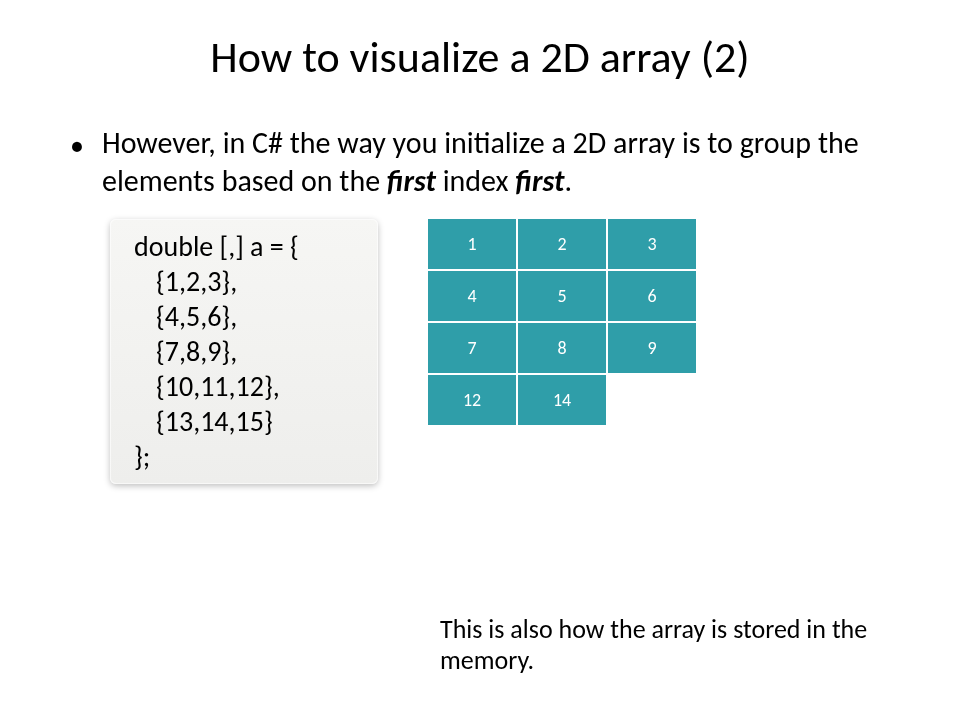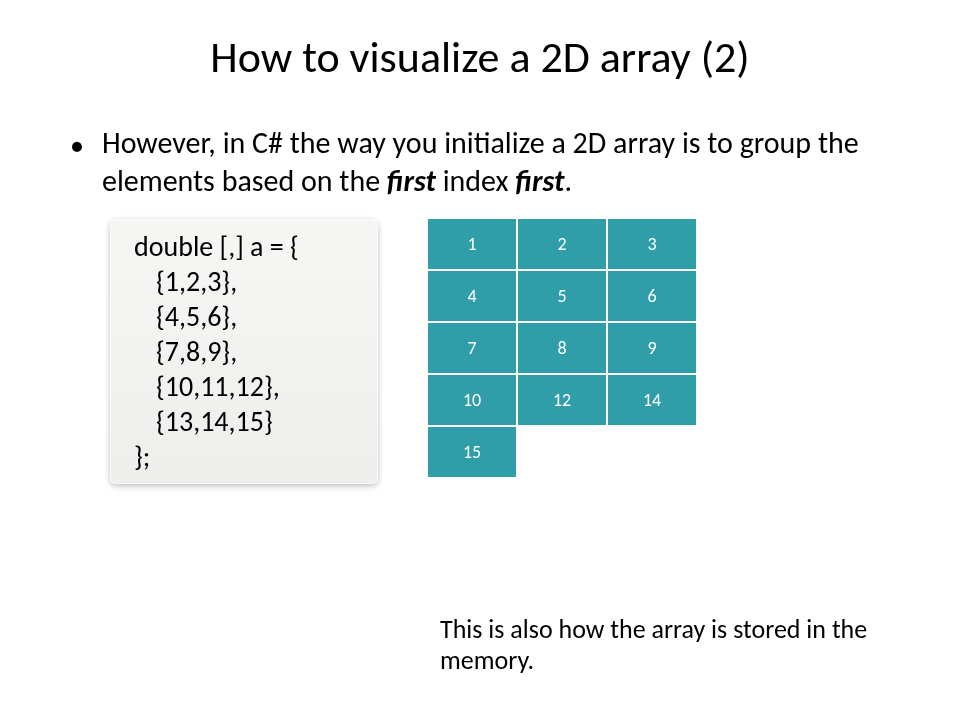--- a/index.html
+++ b/index.html
@@ -112,24 +112,22 @@
       <div class="grid">
         <div class="cell">1</div>
         <div class="cell">2</div>
         <div class="cell">3</div>
         <div class="cell">4</div>
         <div class="cell">5</div>
         <div class="cell">6</div>
         <div class="cell">7</div>
         <div class="cell">8</div>
         <div class="cell">9</div>
-        <div class="cell">10</div>
         <div class="cell">12</div>
         <div class="cell">14</div>
-        <div class="cell">15</div>
       </div>
     </div>
 
   </div>
 
 </div>
 
 <div class="caption">This is also how the array is stored in the memory.</div>
 
 </body></html>

